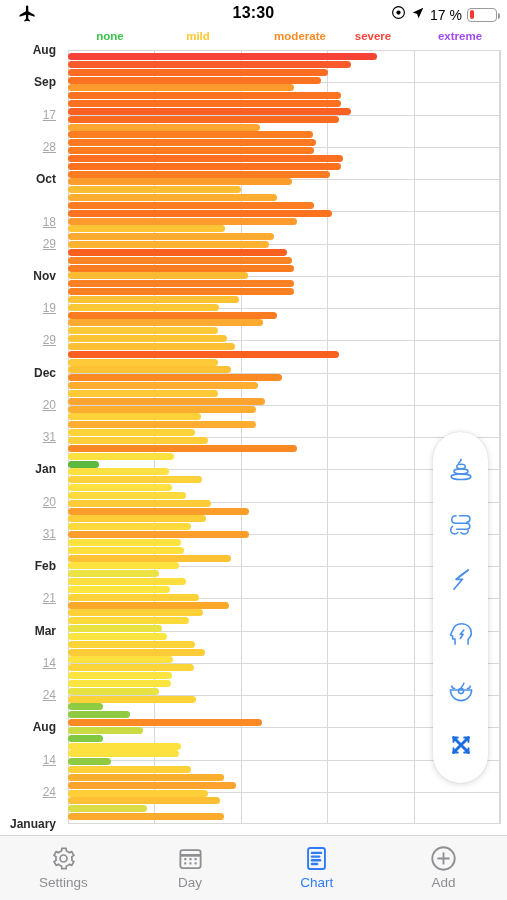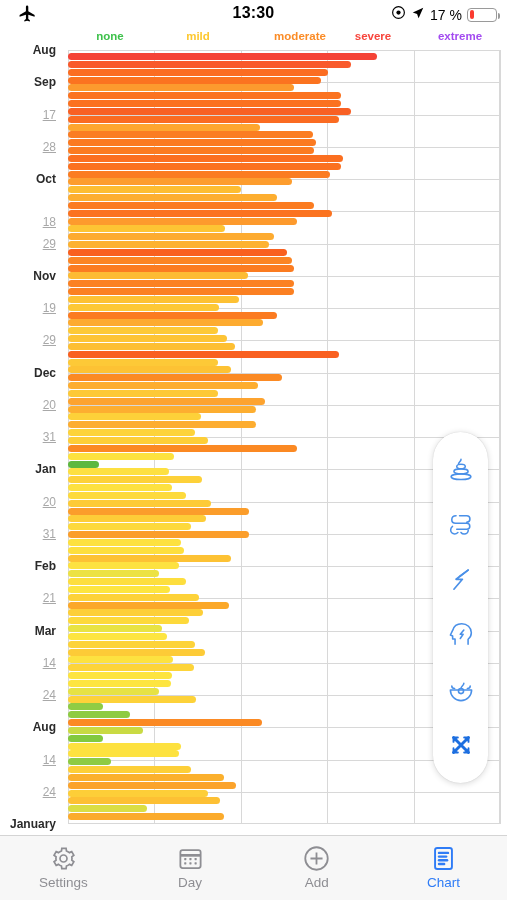--- a/index.html
+++ b/index.html
@@ -343,41 +343,41 @@
             <rect x="15.6" y="11.6" width="1.9" height="1.9" rx=".4"></rect>
             <rect x="6.4" y="15.4" width="1.9" height="1.9" rx=".4"></rect>
             <rect x="11" y="15.4" width="1.9" height="1.9" rx=".4"></rect>
             <rect x="15.6" y="15.4" width="1.9" height="1.9" rx=".4"></rect>
           </g>
         </svg>
       </span>
       <span class="tab-lb">Day</span>
     </div>
 
-    <div class="tab">
-      <span class="tab-ic">
-        <svg width="29" height="29" viewBox="0 0 24 24" fill="none" stroke="#8e8e93" stroke-width="1.5">
-          <circle cx="12" cy="12" r="9.3"></circle>
-          <path d="M12 7v10M7 12h10"></path>
-        </svg>
-      </span>
-      <span class="tab-lb">Add</span>
-    </div>
-
     <div class="tab active">
       <span class="tab-ic">
         <svg width="27" height="27" viewBox="0 0 24 24" fill="none" stroke="#2f7cf6" stroke-width="1.7">
           <rect x="4.5" y="2.6" width="15" height="18.8" rx="2"></rect>
           <g stroke="#2f7cf6" stroke-width="2.1" stroke-linecap="round">
             <path d="M8 7h8"></path>
               <path d="M8 10.3h6.4"></path>
               <path d="M8 13.6h7.2"></path>
               <path d="M8 16.9h4.6"></path>
           </g>
         </svg>
       </span>
       <span class="tab-lb">Chart</span>
     </div>
 
+    <div class="tab">
+      <span class="tab-ic">
+        <svg width="29" height="29" viewBox="0 0 24 24" fill="none" stroke="#8e8e93" stroke-width="1.5">
+          <circle cx="12" cy="12" r="9.3"></circle>
+          <path d="M12 7v10M7 12h10"></path>
+        </svg>
+      </span>
+      <span class="tab-lb">Add</span>
+    </div>
+
 
   </div>
 
 </div>
 
 </body></html>

